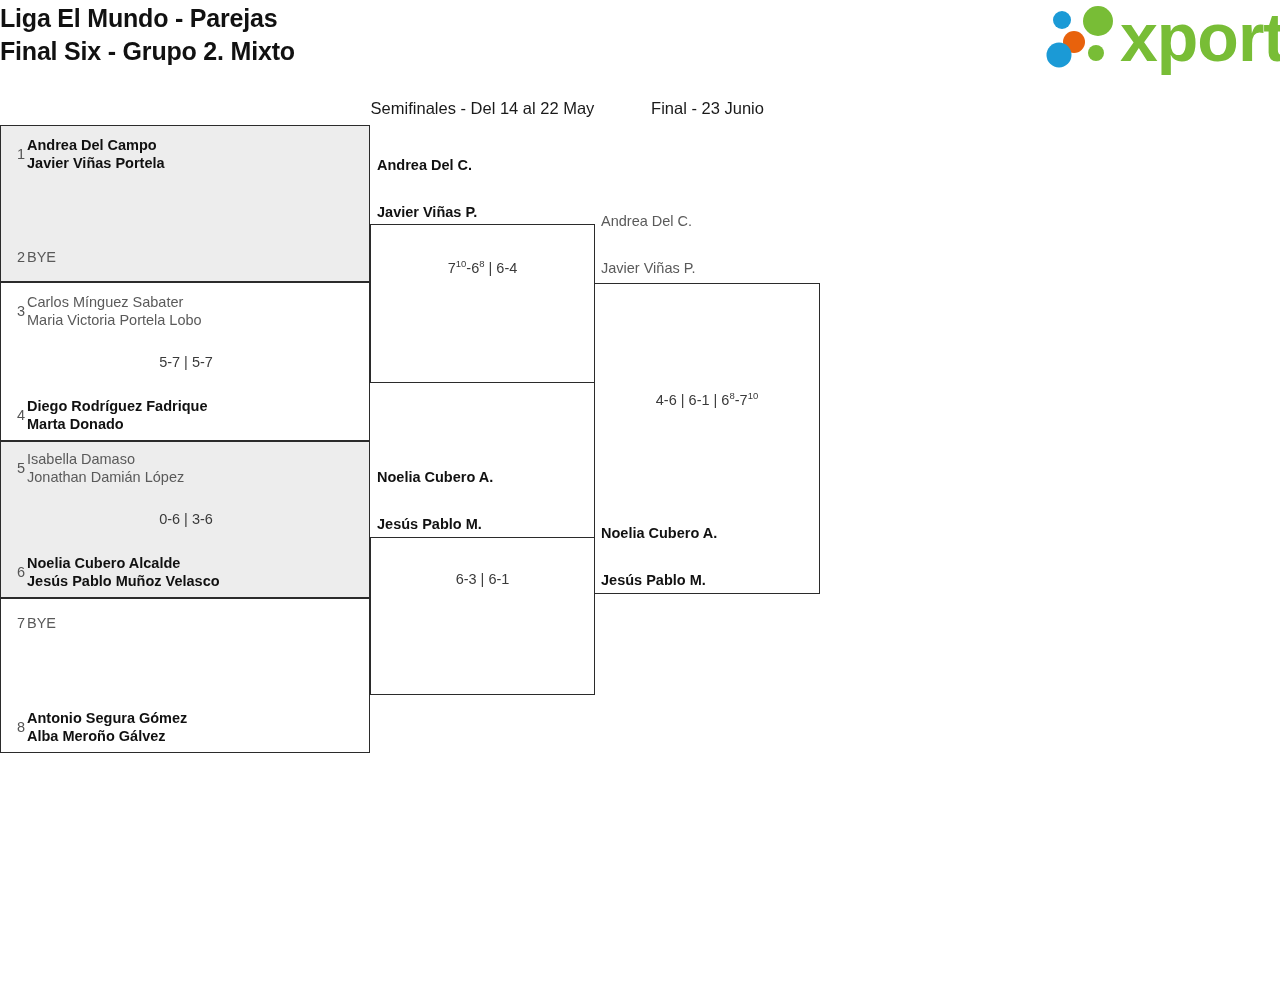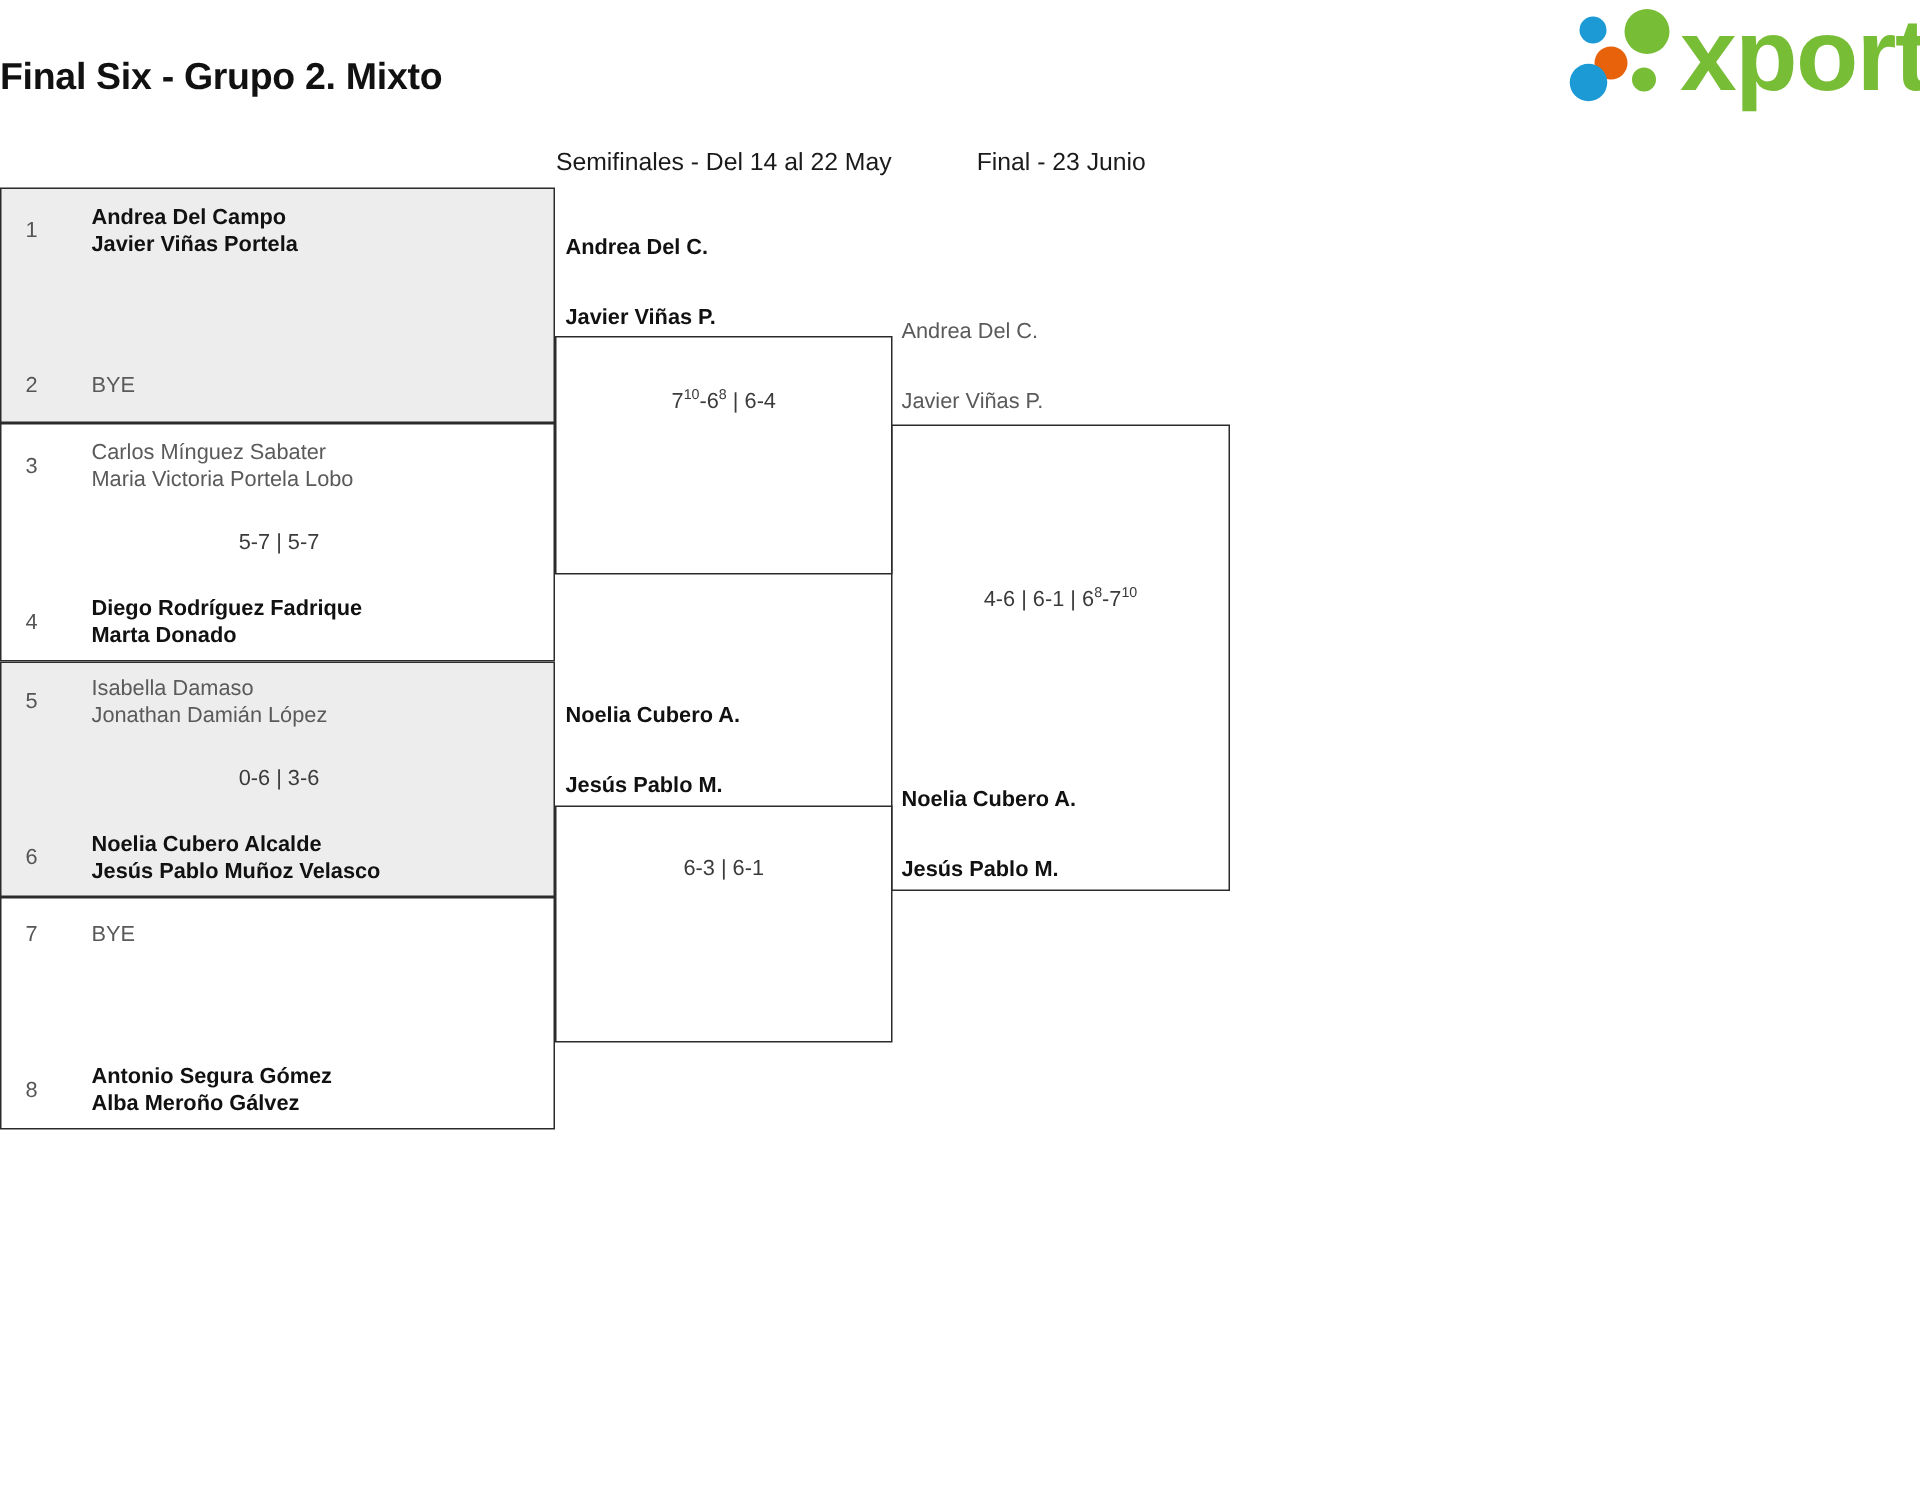--- a/index.html
+++ b/index.html
@@ -43,21 +43,21 @@
   .r1box.plain  { background: #ffffff; }
 
   .entry { position: absolute; left: 0; width: 370px; height: 40px; }
   .seed {
     position: absolute; left: 6px; top: 0; width: 18px; height: 40px;
     display: flex; align-items: center; justify-content: flex-end;
     font-size: 14.5px; color: #555555; line-height: 18px;
   }
   .names {
     position: absolute; left: 26px; top: 0; right: 6px; height: 40px;
-    display: flex; flex-direction: column; justify-content: center; margin-left: 34px;
+    display: flex; flex-direction: column; justify-content: center;
   }
   .names span { display: block; font-size: 14.5px; line-height: 18.5px; white-space: nowrap; }
   .won  span { color: #111111; font-weight: 700; }
   .lost span { color: #5a5a5a; font-weight: 400; }
 
   .r1score {
     position: absolute; left: 0; width: 370px; text-align: center;
     font-size: 14.5px; color: #3a3a3a; line-height: 18px;
   }
 
@@ -73,21 +73,21 @@
     position: absolute; text-align: center;
     font-size: 14.5px; color: #3a3a3a; line-height: 18px;
   }
   sup { font-size: 9.5px; vertical-align: super; line-height: 0; }
 </style>
 </head>
 <body>
 
 <div id="root">
 
-  <div class="page-title"><br><span>Final Six - Grupo 2. Mixto</span></div>
+  <div class="page-title"><span>Liga El Mundo - Parejas</span><br><span>Final Six - Grupo 2. Mixto</span></div>
 
   <div class="logo-wrap">
     <svg class="logo-dots" viewBox="0 0 74 62">
       <circle cx="16" cy="14" r="9" fill="#1b9ad6"></circle>
       <circle cx="52" cy="15" r="15" fill="#78bd36"></circle>
       <circle cx="28" cy="36" r="11" fill="#e8620c"></circle>
       <circle cx="13" cy="49" r="12.5" fill="#1b9ad6"></circle>
       <circle cx="50" cy="47" r="8" fill="#78bd36"></circle>
     </svg>
     <div class="logo-word">xporty</div>

